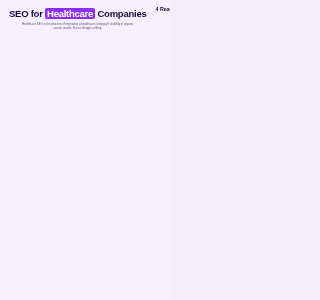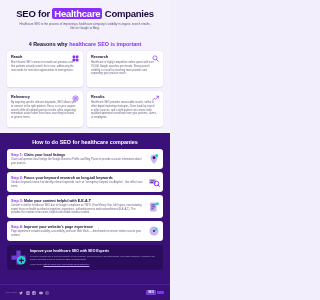--- a/index.html
+++ b/index.html
@@ -7,21 +7,21 @@
   body {
     font-family:"Liberation Sans", sans-serif;
     background:#f2eefb;
     color:#1b0a3a;
     overflow:hidden;
   }
   .page {
     width:170px; height:300px;
     background:#f4f0fc;
     position:relative;
-    display:flex; flex-direction:column;
+    display:flex; 
   }
 
   
   .hero {
     background:#f4f0fc;
     padding:8px 9px 5px 9px;
     text-align:center;
   }
   .hero-title {
     font-size:9.5px; font-weight:bold;

